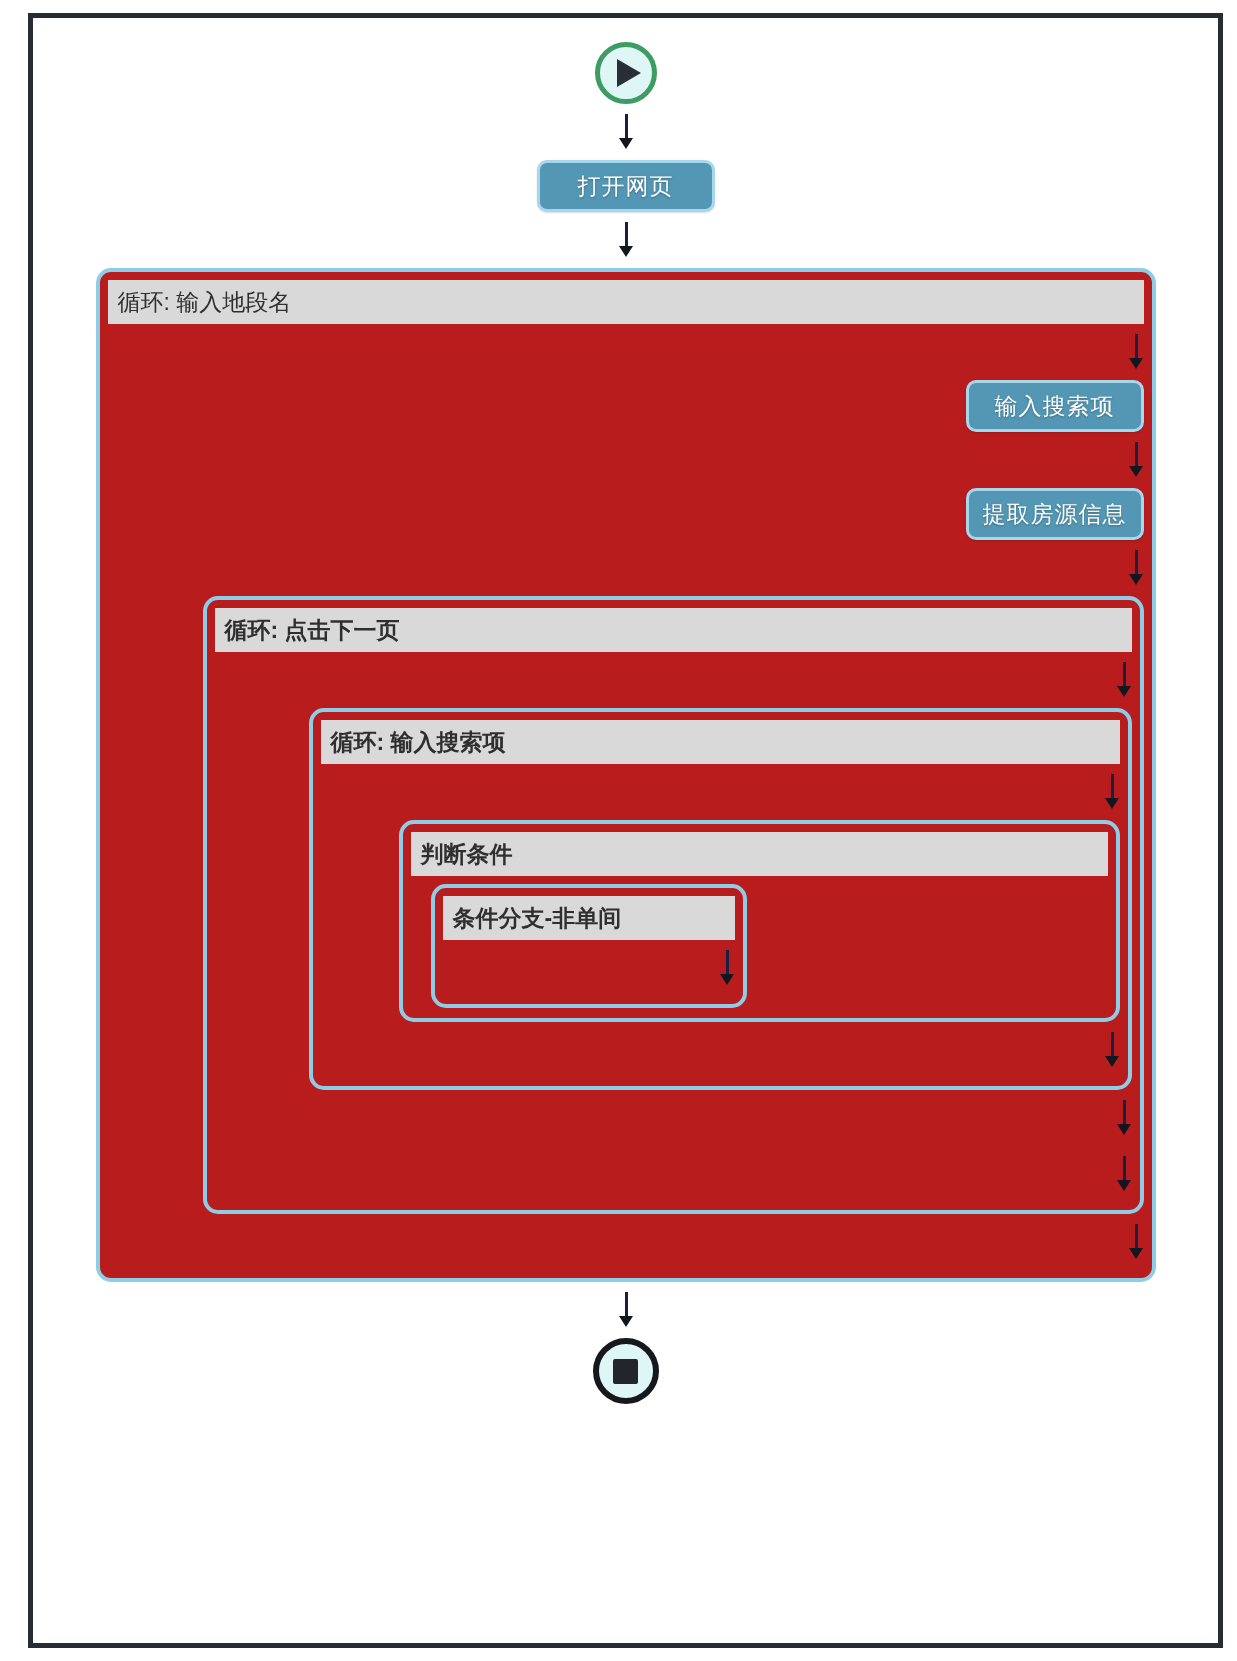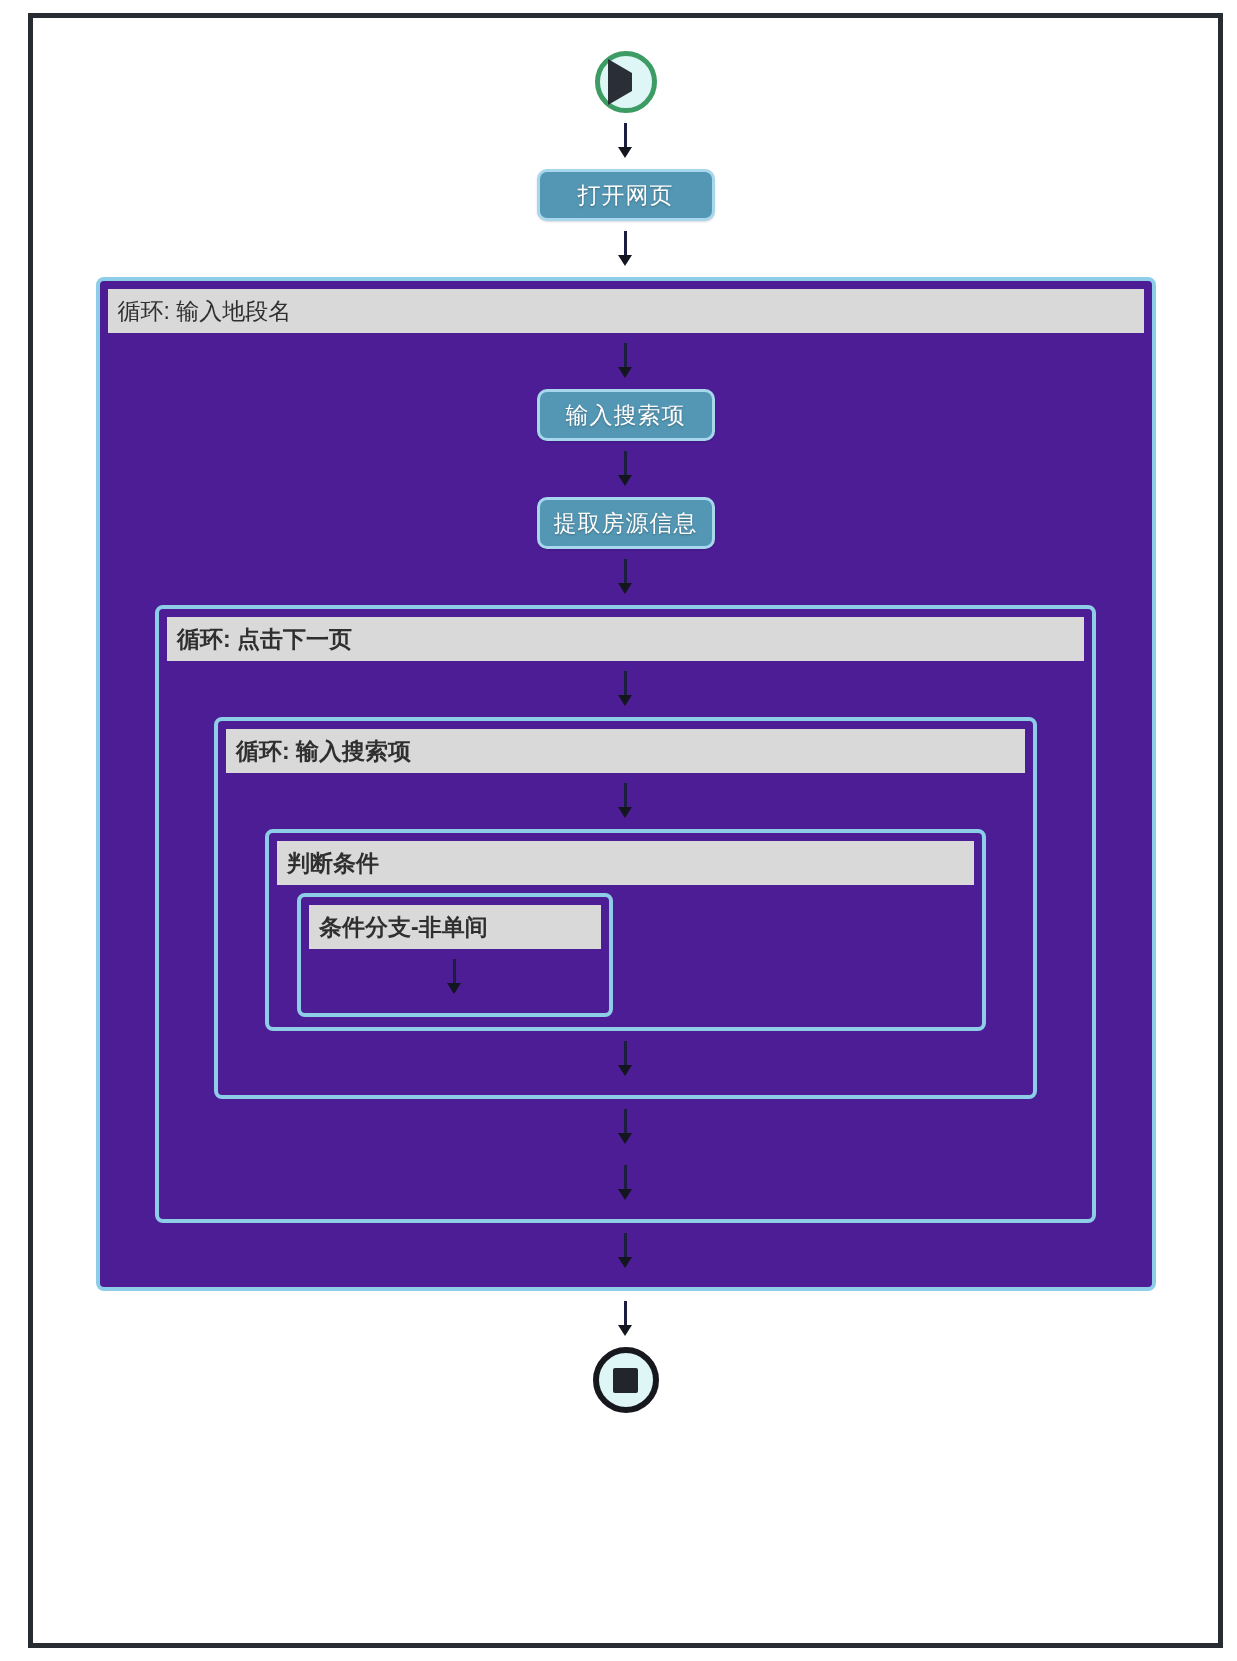--- a/index.html
+++ b/index.html
@@ -1,15 +1,15 @@
 <!DOCTYPE html>
 <html><head>
 <meta charset="utf-8">
 <style>
-  * { box-sizing: border-box; margin: 0; padding: 9px; }
+  * { box-sizing: border-box; margin: 0; padding: 0; }
   html,body { width:1237px; height:1661px; background:#ffffff;
     font-family:"Liberation Sans", sans-serif; }
   .frame { position:absolute; left:28px; top:13px; width:1195px; height:1635px;
     border:5px solid #272c33; background:#ffffff; }
   .flow { width:100%; height:100%; display:flex; flex-direction:column;
     align-items:center; padding-top:24px; }
 
   
   .node-circle { width:62px; height:62px; border-radius:50%; background:#dff6f7;
     display:flex; align-items:center; justify-content:center; flex:0 0 auto; }
@@ -29,22 +29,22 @@
     border-top:11px solid #14161f; }
 
   
   .btn { min-width:178px; height:52px; background:#5397b4; border:3px solid #a7d7ec;
     border-radius:10px; color:#ffffff; font-size:23px; letter-spacing:1px;
     display:flex; align-items:center; justify-content:center; padding:0 12px;
     text-shadow:0 1px 2px rgba(30,30,30,.35); box-shadow:0 1px 2px rgba(0,0,0,.15);
     cursor:pointer; flex:0 0 auto; white-space:nowrap; }
 
   
-  .box { border:4px solid #8ecde8; border-radius:8px; background:#4c1d95;
-    display:flex; flex-direction:column; align-items:center; padding:8px;
+  .box { border:4px solid #8ecde8; border-radius:15px; background:#b91c1c;
+    display:flex; flex-direction:column; align-items:flex-end; padding:8px;
     flex:0 0 auto; }
   .box-header { width:100%; height:44px; background:#d9d9d9; color:#2f2f2f;
     font-size:23px; display:flex; align-items:center; padding:0 10px;
     flex:0 0 auto; white-space:nowrap; }
 
   .loop-a { width:1060px; }
   .loop-b { width:941px;font-weight:bold; }
   .loop-c { width:823px; }
   .cond-d { width:721px; }
 

